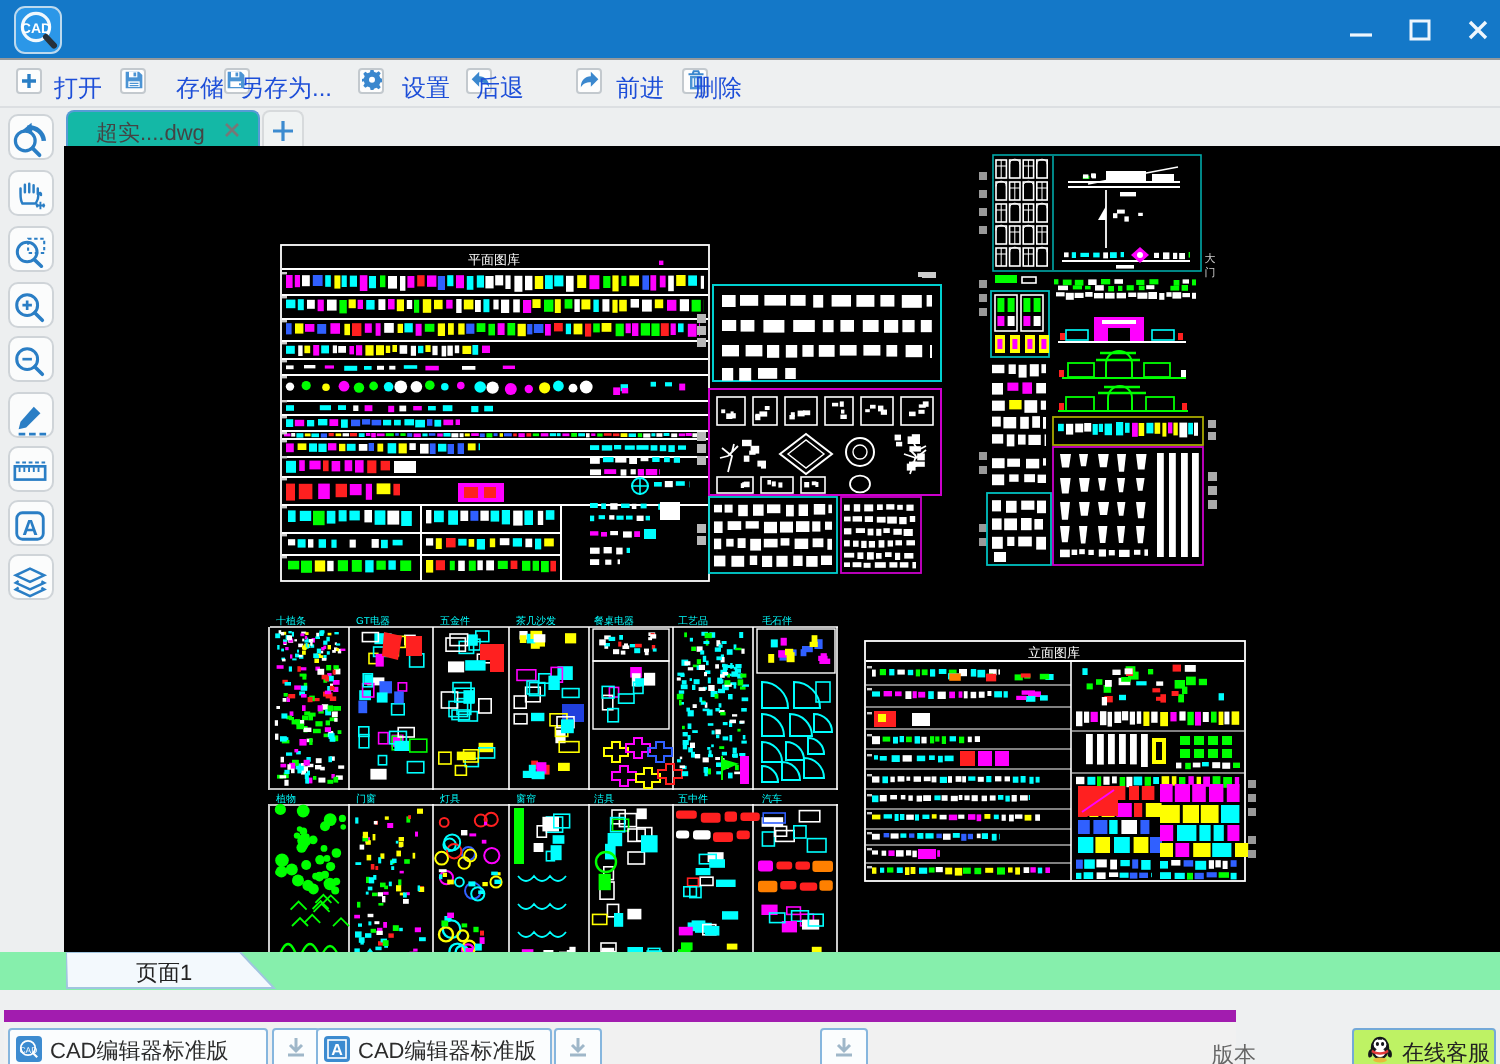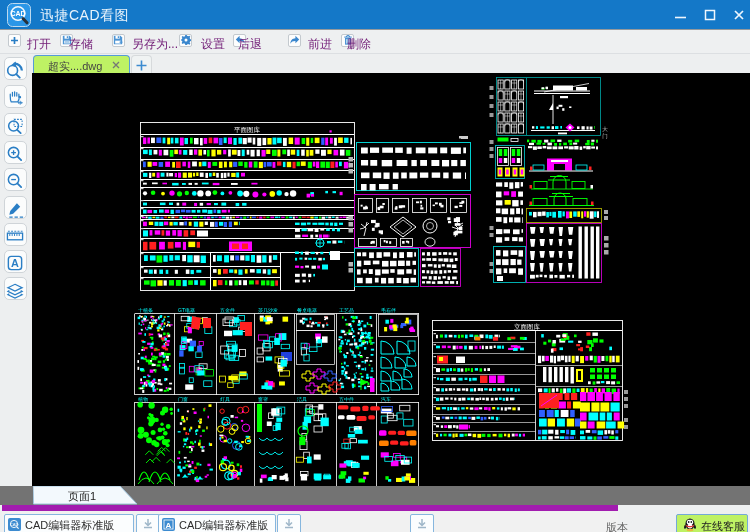--- a/index.html
+++ b/index.html
@@ -1,74 +1,73 @@
 <!DOCTYPE html>
 <html><head>
 <meta charset="utf-8">
 <style>
 html,body{margin:0;padding:0;}
 body{width:750px;height:532px;position:relative;overflow:hidden;font-family:"Liberation Sans",sans-serif;background:#eef0f1;}
 .titlebar{position:absolute;left:0;top:0;width:750px;height:29px;background:#1478c8;}
 .title{position:absolute;left:40px;top:7px;color:#e8f3fb;font-size:14px;letter-spacing:0.5px;}
 .toolbar{position:absolute;left:0;top:29px;width:750px;height:23px;background:#eef0f1;border-top:1px solid #94999d;border-bottom:1px solid #dcdfe2;box-sizing:content-box;}
 .tibox{position:absolute;top:3.5px;width:11px;height:11px;background:#fdfdfd;border:1px solid #c3c9ce;border-radius:2px;}
-.tlabel{position:absolute;top:6px;font-size:12px;color:#701a75;}
+.tlabel{position:absolute;top:6px;font-size:12px;color:#1d4ed8;}
 .tabbar{position:absolute;left:0;top:54px;width:750px;height:19px;background:#edeff0;}
-.doctab{position:absolute;left:33px;top:1px;width:95px;height:18px;background:#bef264;border:1px solid #569bd5;border-bottom:none;border-radius:4px 4px 0 0;font-size:11px;color:#444;}
+.doctab{position:absolute;left:33px;top:1px;width:95px;height:18px;background:#14b8a6;border:1px solid #569bd5;border-bottom:none;border-radius:4px 4px 0 0;font-size:11px;color:#444;}
 .plustab{position:absolute;left:131px;top:1px;width:19px;height:18px;background:#f0f3f3;border:1px solid #d7dadc;border-bottom:none;border-radius:4px 4px 0 0;}
 .sidebar{position:absolute;left:0;top:73px;width:32px;height:413px;background:#edeff0;}
 .sbtn{position:absolute;left:4px;width:21px;height:21px;background:#fbfcfc;border:1px solid #cfd4d8;border-radius:5px;}
 #cv{position:absolute;left:32px;top:73px;}
-.pagerow{position:absolute;left:0;top:486px;width:750px;height:19px;background:#737373;}
+.pagerow{position:absolute;left:0;top:476px;width:750px;height:19px;background:#86efac;}
 .statusbar{position:absolute;left:2px;top:505px;width:616px;height:27px;background:#f1f1f1;border-top:6px solid #a21caf;}
 .prodbtn{position:absolute;top:3px;height:18px;background:#fbfdfe;border:1px solid #86b6de;border-radius:2px;font-size:11px;color:#2b2b2b;}
 .dlbtn{position:absolute;top:3px;width:22px;height:18px;background:#fbfdfe;border:1px solid #86b6de;border-radius:2px;}
 .ver{position:absolute;top:9px;left:604px;font-size:11px;color:#666;}
 .kfbtn{position:absolute;top:3px;left:674px;width:70px;height:19px;background:#bef264;border:1px solid #74a9d8;border-radius:2px;font-size:11px;color:#222;}
 </style>
 </head>
 <body>
 <div class="titlebar">
   <svg style="position:absolute;left:7px;top:3px" width="24" height="24" viewBox="0 0 24 24">
     <rect x="0.5" y="0.5" width="23" height="23" rx="5" fill="#2b97e8" stroke="#bdd9ee" stroke-width="1"></rect>
     <circle cx="11" cy="10.5" r="6.8" fill="none" stroke="#f2f8fc" stroke-width="1.6"></circle>
     <text x="11" y="13.4" font-size="7" font-weight="bold" fill="#fff" text-anchor="middle" font-family="Liberation Sans">CAD</text>
     <path d="M16 15.5 L20 19.8" stroke="#27313a" stroke-width="3" stroke-linecap="round"></path>
   </svg>
-  <div class="title">迅捷CAD看图</div>
   <svg style="position:absolute;left:670px;top:0" width="80" height="29" viewBox="0 0 80 29">
     <path d="M5 17.5 H16" stroke="#eef6fd" stroke-width="1.6"></path>
     <rect x="35.5" y="10.5" width="9" height="9" fill="none" stroke="#eef6fd" stroke-width="1.5"></rect>
     <path d="M65 11 L73 19 M73 11 L65 19" stroke="#eef6fd" stroke-width="1.7"></path>
   </svg>
 </div>
 <div class="toolbar">
   <div class="tibox" style="left:7.5px"></div>
   <svg style="position:absolute;left:7.5px;top:3.5px" width="13" height="13" viewBox="0 0 13 13">
       <path d="M6.5 3 V10 M3 6.5 H10" stroke="#2a7ec5" stroke-width="1.7"></path>
     </svg>
   <div class="tlabel" style="left:27px">打开</div>
   <div class="tibox" style="left:60px"></div>
   <svg style="position:absolute;left:61.5px;top:5px" width="10" height="10" viewBox="0 0 12 12">
       <path d="M1 1 H9 L11 3 V11 H1 Z" fill="#4c94d4"></path>
       <rect x="3" y="1" width="5" height="3.4" fill="#fff"></rect>
       <rect x="5.7" y="1.5" width="1.6" height="2.3" fill="#4c94d4"></rect>
       <rect x="2.6" y="6.8" width="6.8" height="3.4" fill="#fff"></rect>
       <path d="M3.4 8 H8.7 M3.4 9.4 H8.7" stroke="#4c94d4" stroke-width="0.7"></path>
     </svg>
-  <div class="tlabel" style="left:69px">存储</div>
+  <div class="tlabel" style="left:88px">存储</div>
   <div class="tibox" style="left:111.5px"></div>
   <svg style="position:absolute;left:113px;top:5px" width="10" height="10" viewBox="0 0 12 12">
       <path d="M1 1 H9 L11 3 V11 H1 Z" fill="#4c94d4"></path>
       <rect x="3" y="1" width="5" height="3.4" fill="#fff"></rect>
       <rect x="5.7" y="1.5" width="1.6" height="2.3" fill="#4c94d4"></rect>
       <rect x="2.6" y="6.8" width="6.8" height="3.4" fill="#fff"></rect>
       <path d="M7.8 8.6 h3.6 M9.6 6.8 v3.6" stroke="#4c94d4" stroke-width="1.2"></path>
     </svg>
-  <div class="tlabel" style="left:132px">另存为...</div>
+  <div class="tlabel" style="left:120px">另存为...</div>
   <div class="tibox" style="left:179px"></div>
   <svg style="position:absolute;left:180.5px;top:5px" width="10" height="10" viewBox="0 0 14 14">
       <path d="M6 0 h2 l0.4 1.8 l1.7 0.7 l1.6-1 l1.4 1.4 l-1 1.6 l0.7 1.7 L14.6 7 v2 l-1.8 0.4 l-0.7 1.7 l1 1.6 l-1.4 1.4 l-1.6-1 l-1.7 0.7 L8 14.6 h-2 l-0.4-1.8 l-1.7-0.7 l-1.6 1 l-1.4-1.4 l1-1.6 l-0.7-1.7 L-0.6 9 v-2 l1.8-0.4 l0.7-1.7 l-1-1.6 l1.4-1.4 l1.6 1 l1.7-0.7 Z" transform="translate(0,-0.6)" fill="#3a87ce"></path>
       <circle cx="7" cy="6.9" r="2.1" fill="#fff"></circle>
     </svg>
   <div class="tlabel" style="left:201px">设置</div>
   <div class="tibox" style="left:233px"></div>
   <svg style="position:absolute;left:234.5px;top:5px" width="10" height="10" viewBox="0 0 12 12">
       <path d="M5.5 1 L1 5.5 L5.5 10 V7.3 C8.5 7.3 10.5 8.2 11.5 10.5 C11.5 6 9 4 5.5 3.8 Z" fill="#3a87ce"></path>
     </svg>

